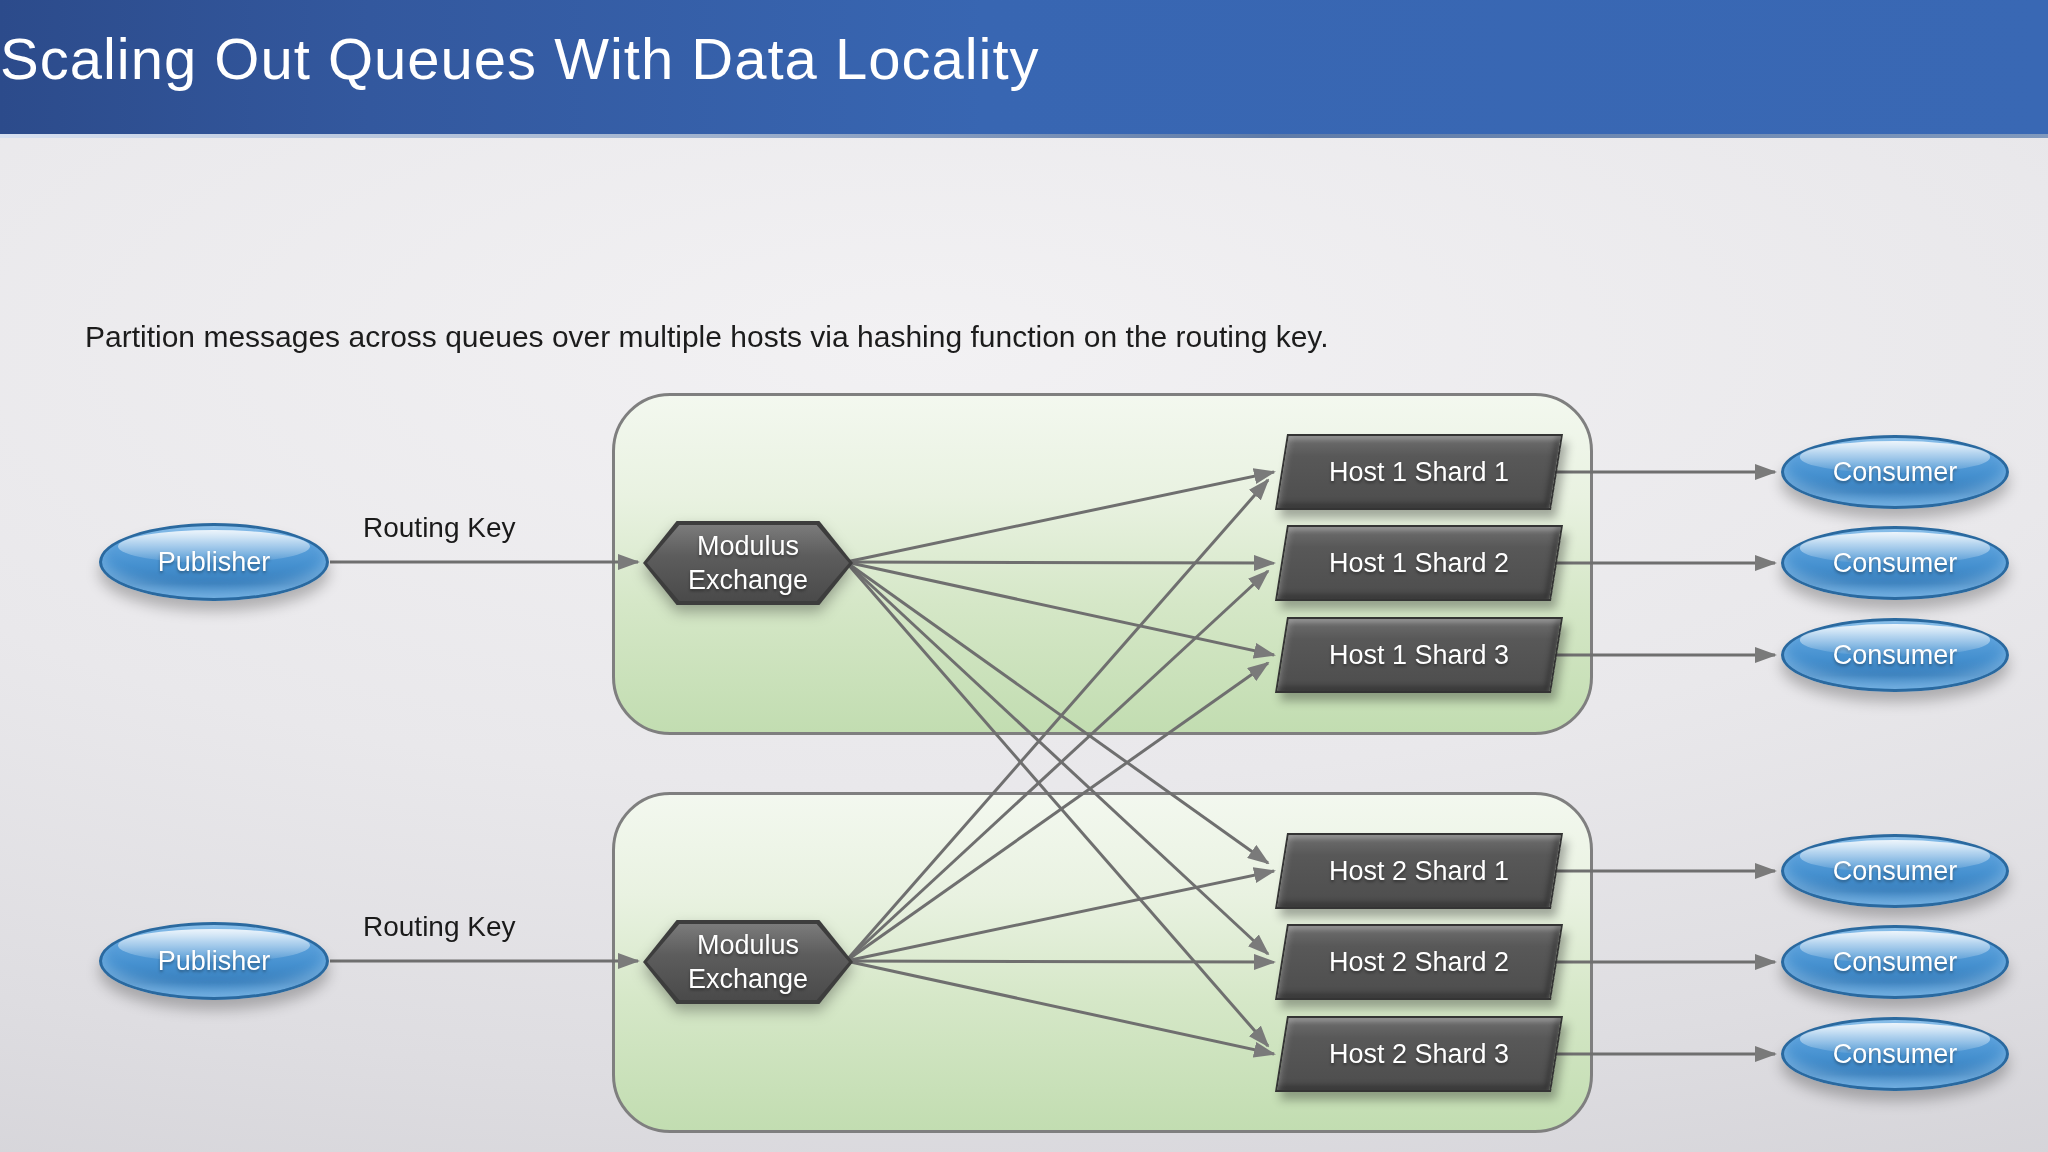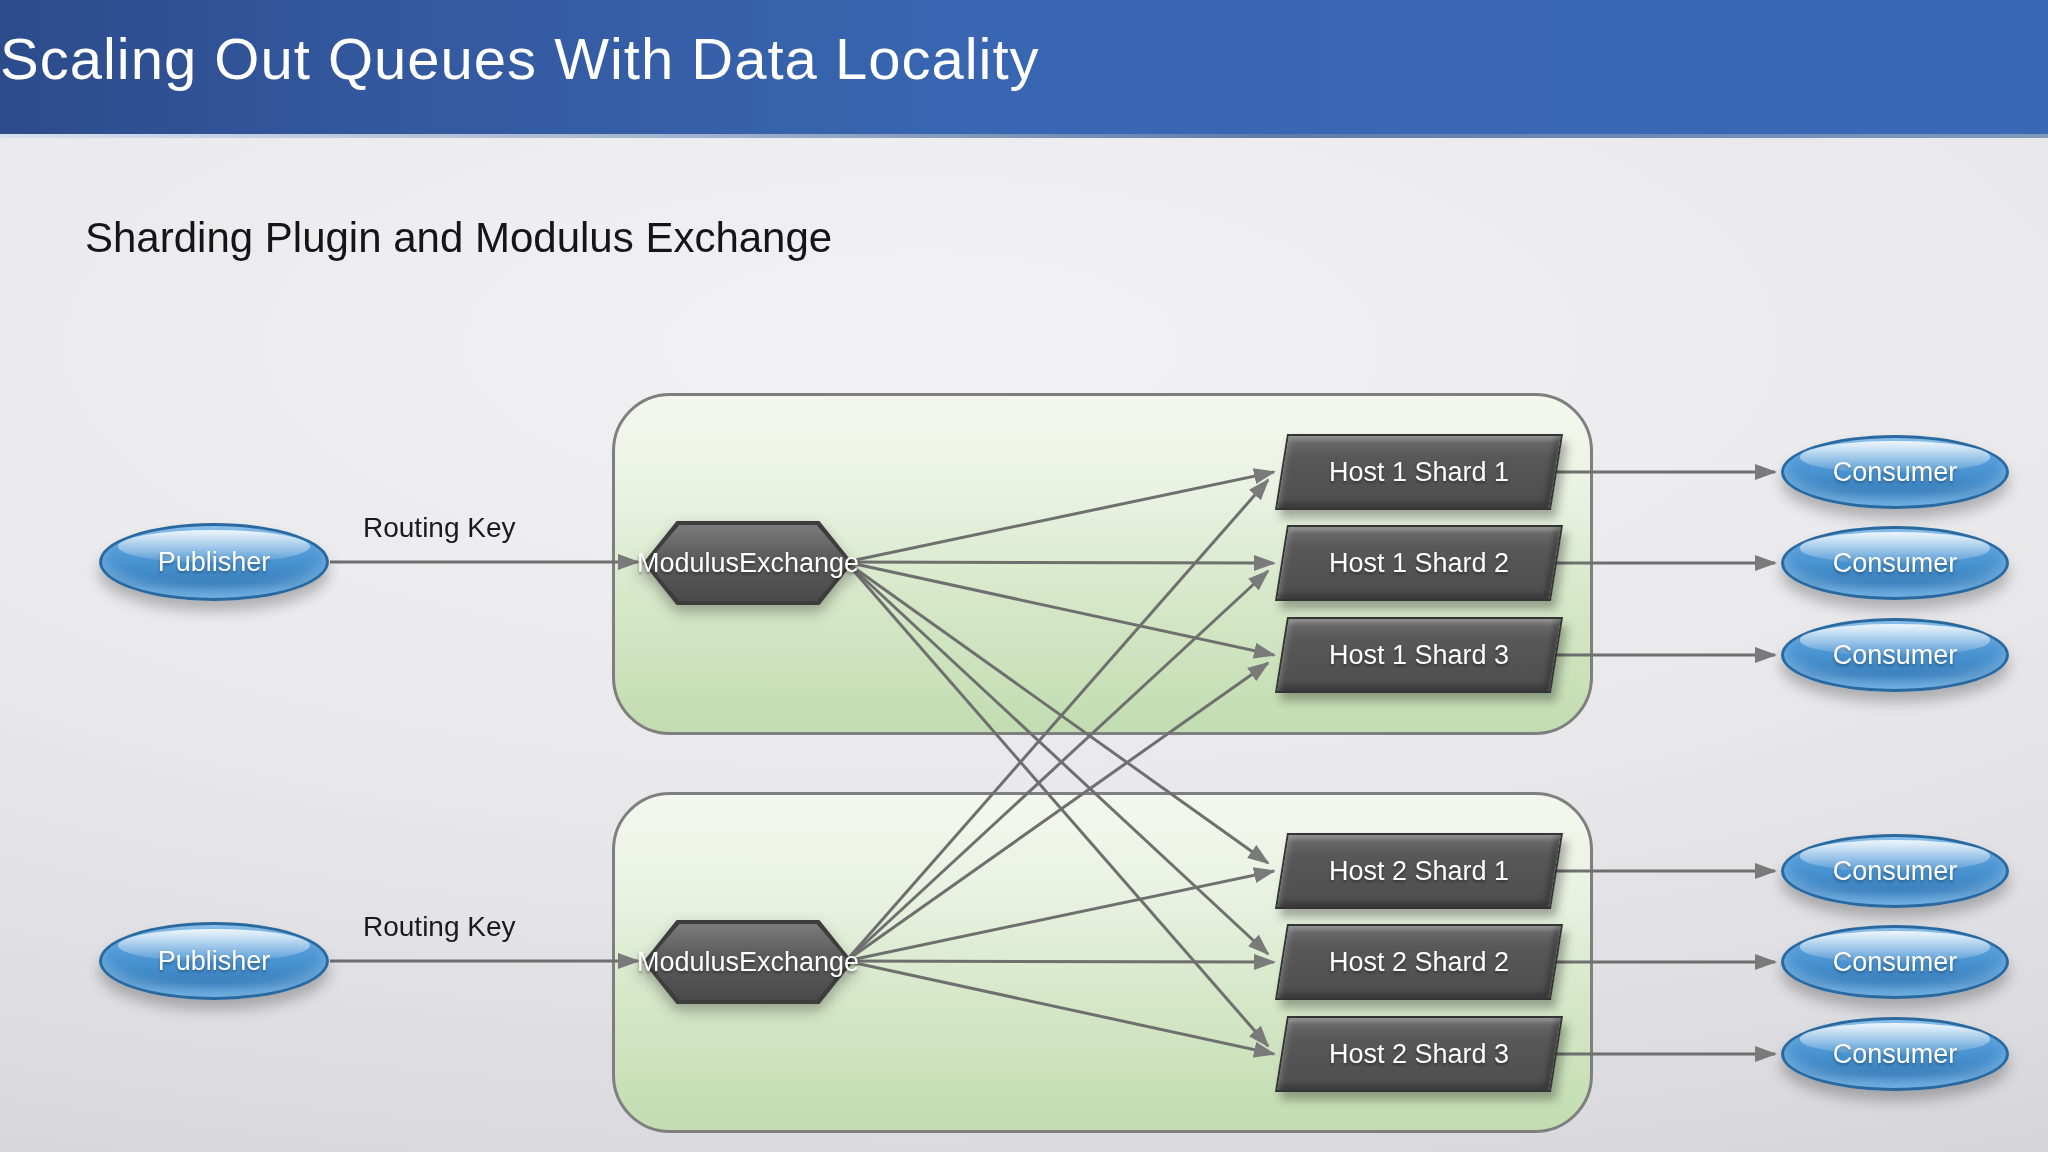--- a/index.html
+++ b/index.html
@@ -80,21 +80,21 @@
   .hexwrap.n1{top:920px;}
   .hex-outer,.hex-inner{
     position:absolute;
     clip-path:polygon(0% 50%,16% 0%,84% 0%,100% 50%,84% 100%,16% 100%);
   }
   .hex-outer{left:0;top:0;width:210px;height:84px;background:#3d3d3d;}
   .hex-inner{left:4px;top:4px;width:202px;height:76px;
     background:linear-gradient(180deg,#7b7b7b 0%,#5d5d5d 40%,#4a4a4a 100%);}
   .hex-label{
     position:absolute;left:0;top:0;width:210px;height:84px;z-index:2;
-    display:flex;flex-direction:row;align-items:center;justify-content:center;
+    display:flex;flex-direction:column;align-items:center;justify-content:center;
     color:#fff;font-size:27px;line-height:34px;text-shadow:0 2px 3px rgba(0,0,0,.4);
   }
   
   .hostbox{
     position:absolute;left:1281px;width:276px;height:76px;z-index:5;
     transform:skewX(-9deg);box-sizing:border-box;
     background:linear-gradient(180deg,#6f6f6f 0%,#585858 28%,#4d4d4d 100%);
     border:2px solid #343434;
     box-shadow:inset 0 4px 4px rgba(255,255,255,.22), inset 4px 0 5px rgba(255,255,255,.10),
                inset -4px -4px 6px rgba(0,0,0,.38), 6px 8px 10px rgba(0,0,0,.3);
@@ -110,21 +110,21 @@
 </head>
 <body>
 
 <div id="slide">
 
   <header class="title-bar">
     <h1>Scaling Out Queues With Data Locality</h1>
   </header>
   <div class="bar-edge"></div>
 
-  <h2 class="heading">Sharding Plugin and Modulus Exchange</h2>
+  <p class="subtitle">Partition messages across queues over multiple hosts via hashing function on the routing key.</p>
 
   <div class="panel p1"></div>
   <div class="panel p2"></div>
 
   <svg class="connectors" width="2048" height="1152" viewBox="0 0 2048 1152">
     <defs>
       <marker id="ah" viewBox="0 0 22 16" refX="20" refY="8" markerWidth="22" markerHeight="16" orient="auto" markerUnits="userSpaceOnUse">
         <path d="M0,0 L22,8 L0,16 Z" fill="#7a7a7a"></path>
       </marker>
     </defs>

